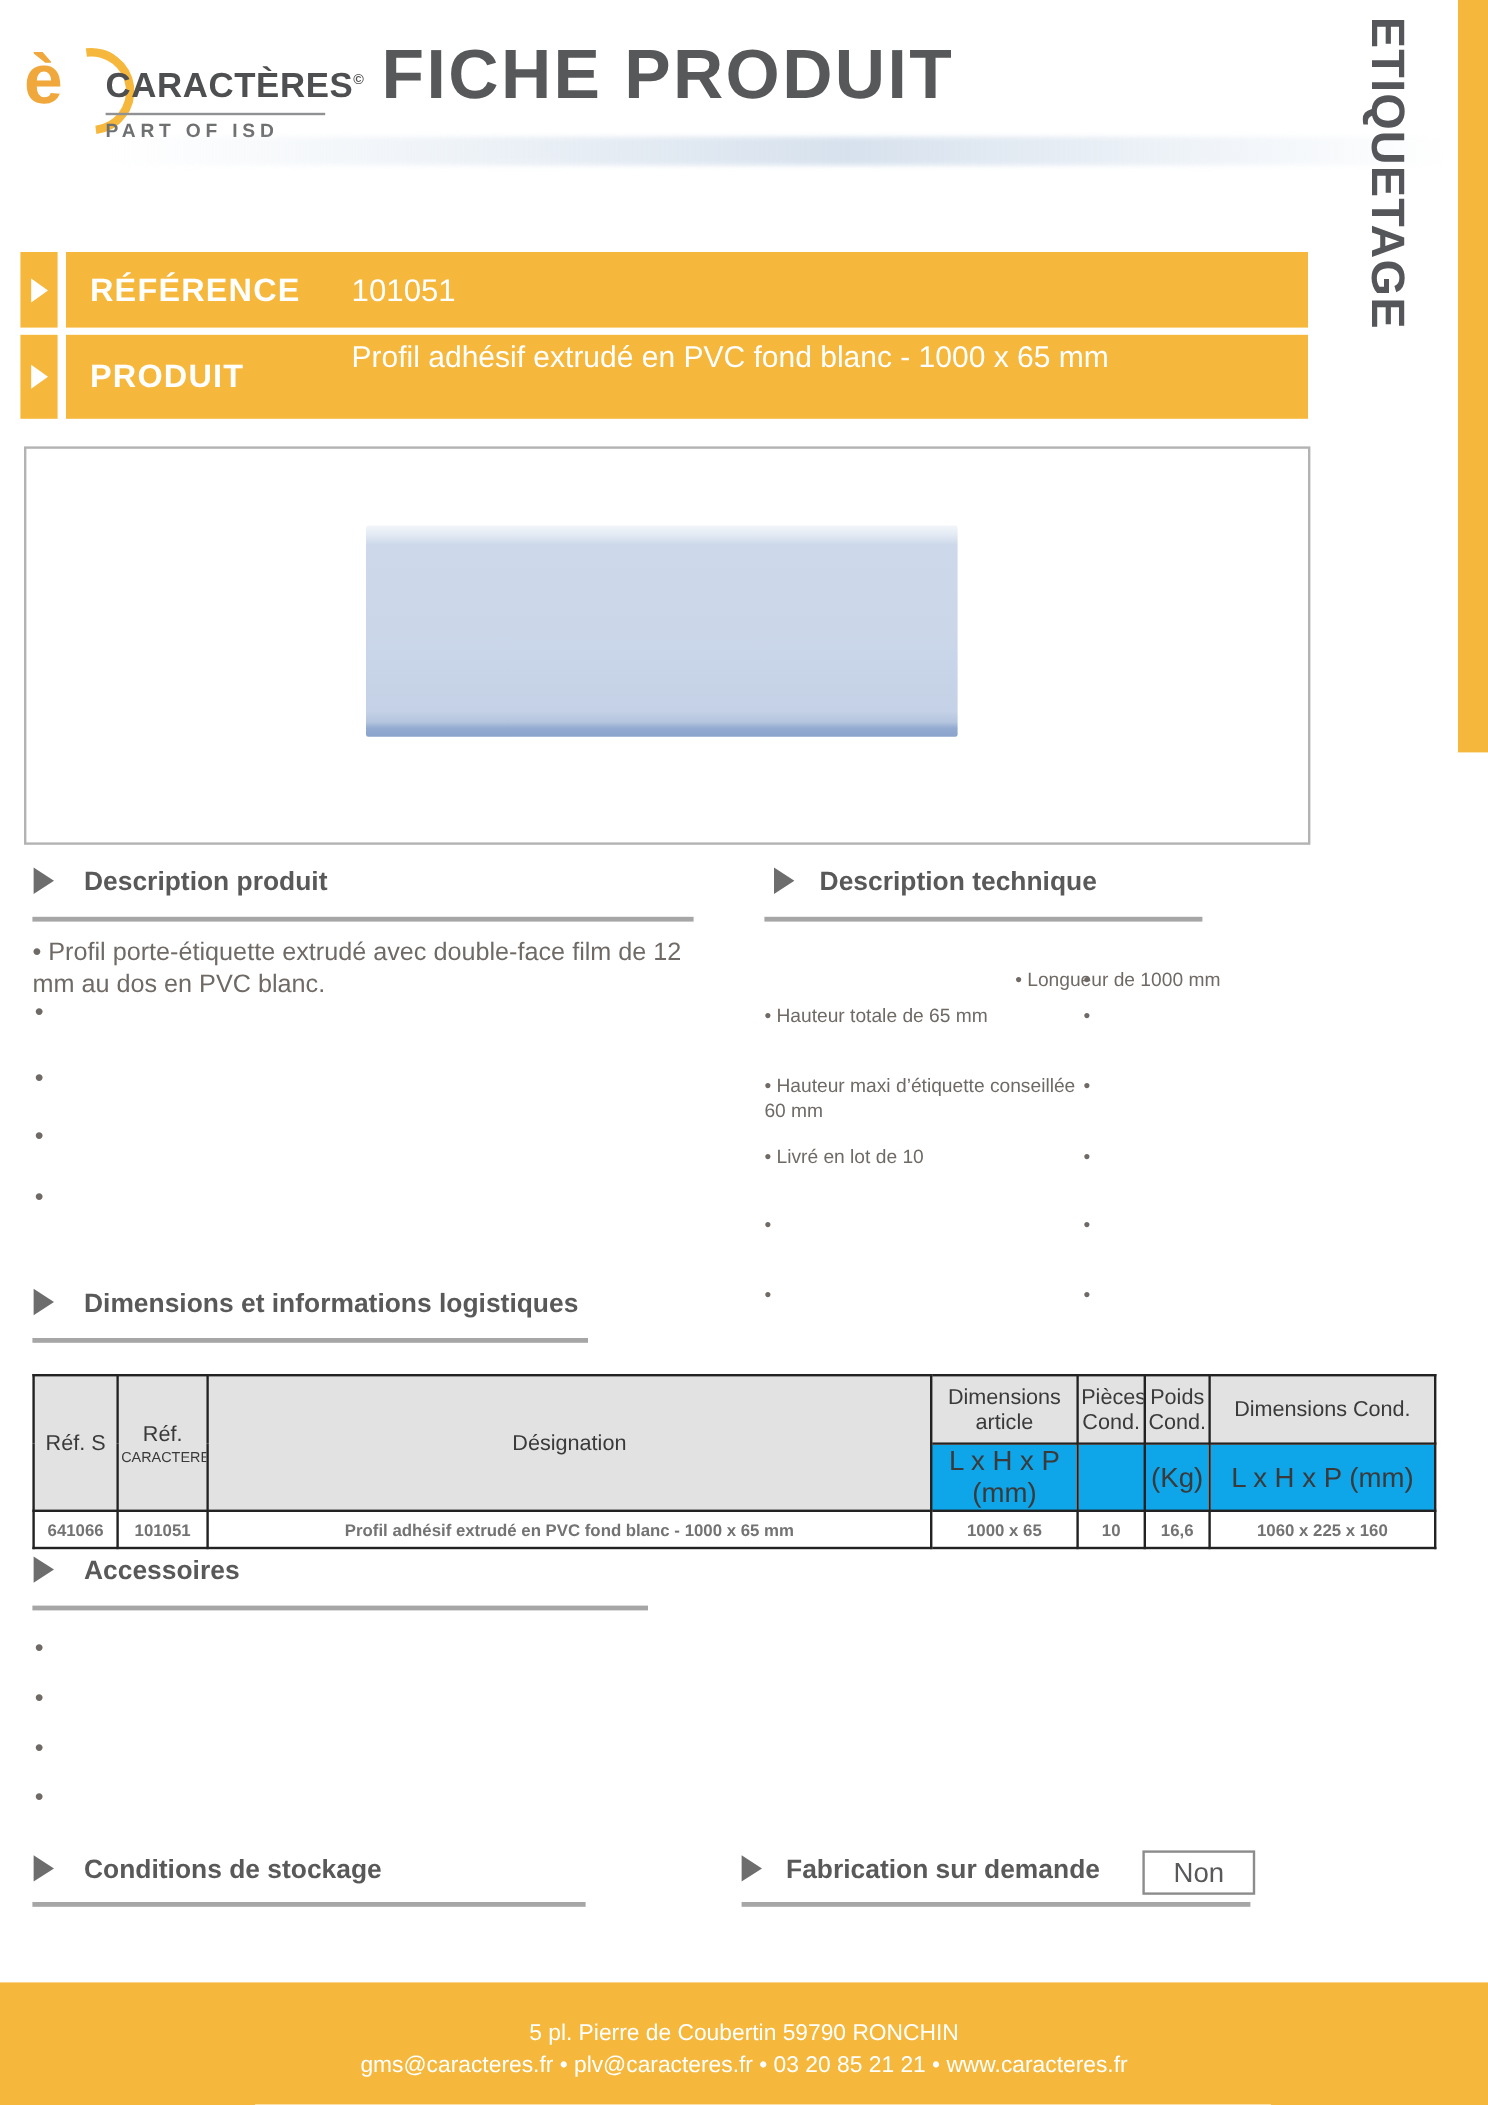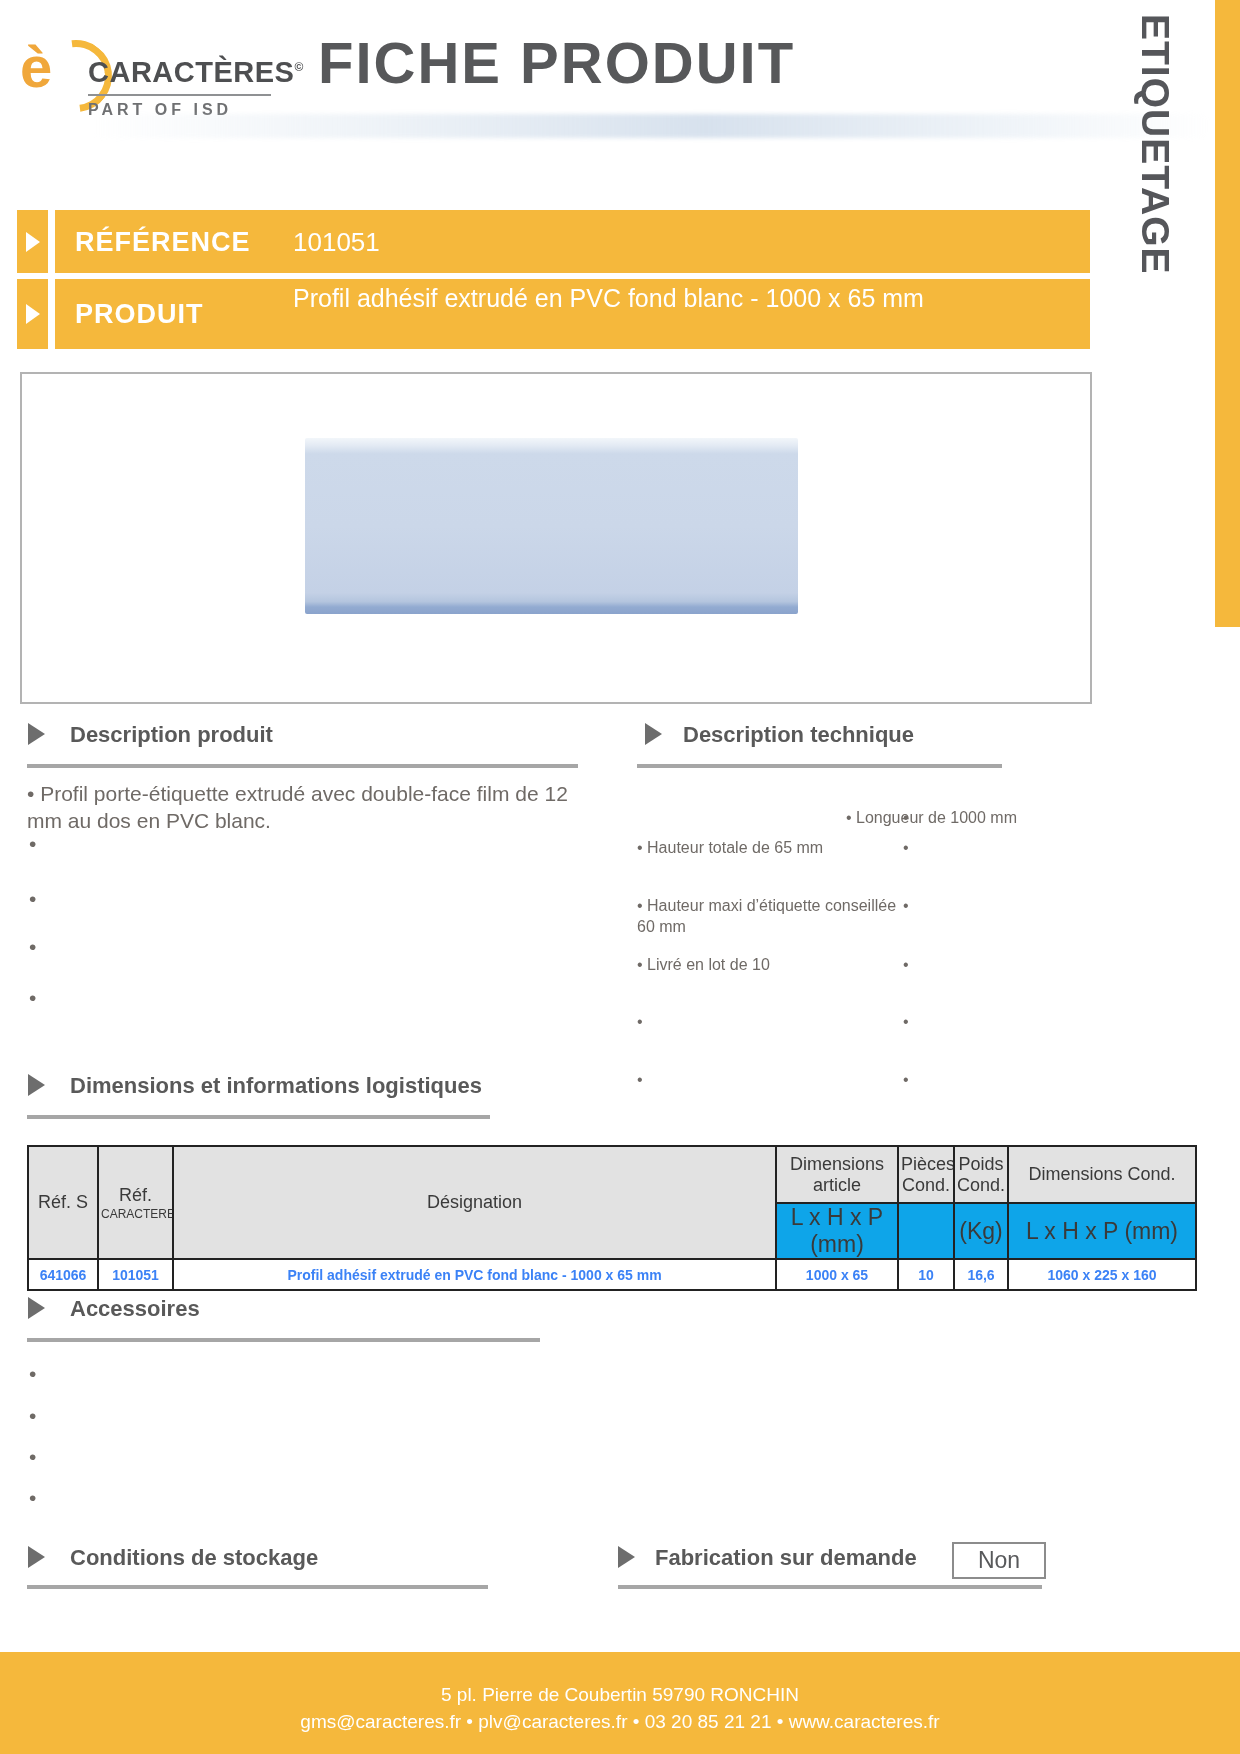--- a/index.html
+++ b/index.html
@@ -61,21 +61,21 @@
   .tech-row .tleft{display:inline-block;width:270px;vertical-align:top;}
   .tech-row .tright{position:absolute;left:266px;top:0;}
 
   
   table.logi{position:absolute;left:27px;top:1145px;width:1168px;border-collapse:collapse;
              table-layout:fixed;}
   table.logi td{border:2px solid #222;text-align:center;vertical-align:middle;
                 color:#3a3a3a;padding:0 2px;overflow:hidden;}
   table.logi .hd{background:#e2e2e2;font-size:18px;}
   table.logi .sub{background:#0ea5e9;font-size:23px;}
-  table.logi .dat{background:#fff;font-size:14px;font-weight:bold;color:#3b82f6;}
+  table.logi .dat{background:#fff;font-size:14px;font-weight:bold;color:#737373;}
   .hd-small{display:block;font-size:12px;margin-top:1px;}
 
   
   .non-box{position:absolute;left:952px;top:1542px;width:90px;height:33px;border:2px solid #8c8c8c;
            background:#fff;display:flex;align-items:center;justify-content:center;
            font-size:23px;color:#58595B;}
 
   
   .footer{position:absolute;left:0;top:1652px;width:1240px;height:102px;background:#F5B83C;
           color:#fff;text-align:center;}

